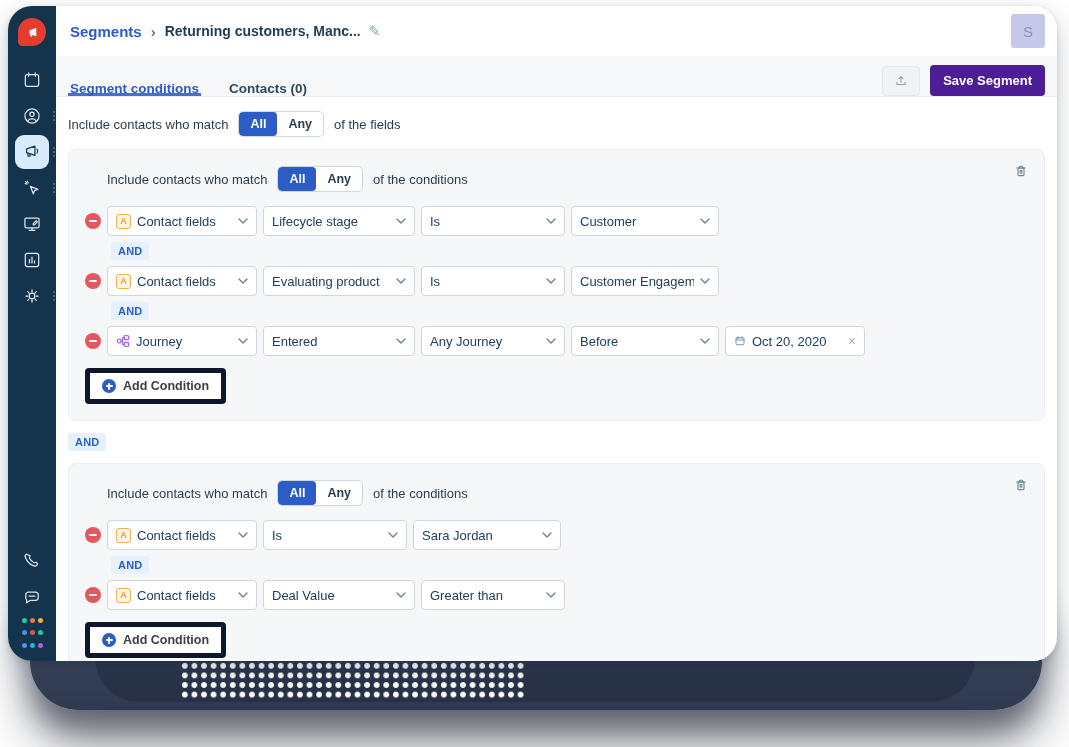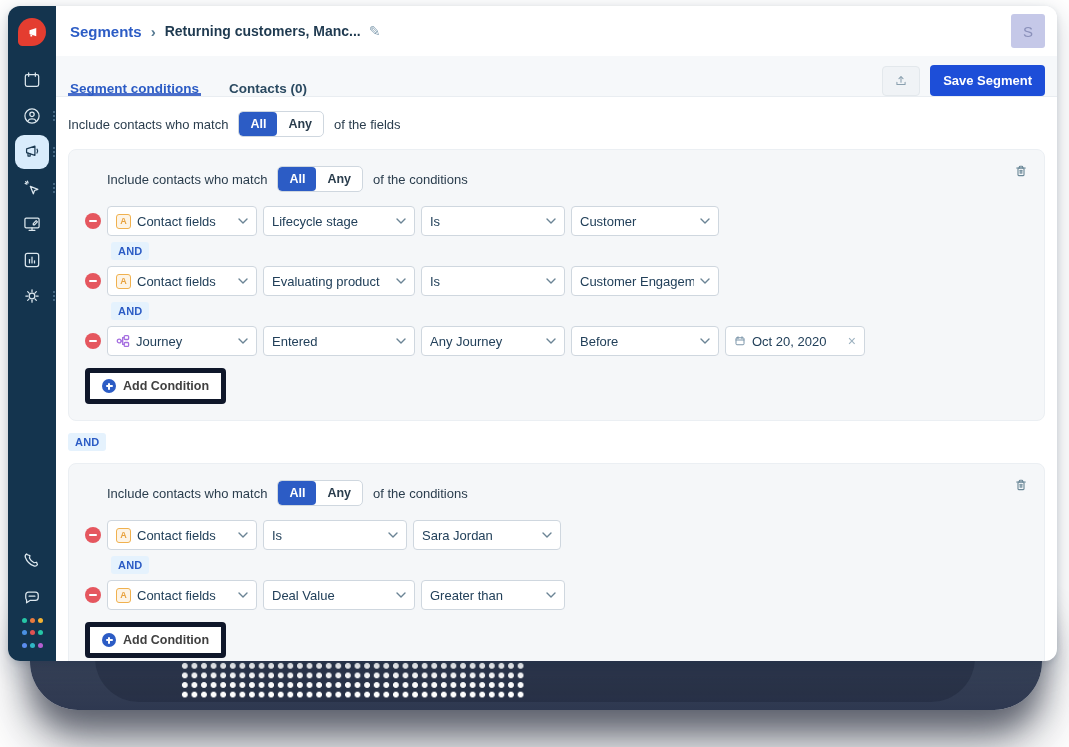--- a/index.html
+++ b/index.html
@@ -13,21 +13,21 @@
     border-radius:22px 22px 48px 48px;
     background:linear-gradient(180deg,#515b6e 0%,#3a4459 55%,#2e3850 100%);
     box-shadow:0 20px 30px rgba(10,16,34,.5),0 38px 56px rgba(10,16,34,.33);}
   .deco-inner{position:absolute;left:95px;top:600px;width:880px;height:102px;z-index:0;
     border-radius:0 0 44px 44px;background:rgba(18,25,44,.28);}
   .deco-dots{position:absolute;left:180px;top:661px;width:345px;height:38px;z-index:1;
     background-image:radial-gradient(circle,#ffffff 2.7px,rgba(255,255,255,0) 3px);
     background-size:9.6px 9.6px;}
   
   .card{position:absolute;left:8px;top:6px;width:1049px;height:655px;z-index:2;
-    background:#fff;border-radius:12px;overflow:hidden;display:flex;
+    background:#fff;border-radius:24px;overflow:hidden;display:flex;
     box-shadow:0 8px 26px rgba(18,38,63,.22),0 2px 6px rgba(18,38,63,.12);}
   
   .sidebar{width:48px;flex-shrink:0;background:#14344e;display:flex;flex-direction:column;align-items:center}
   .logo{width:28px;height:28px;margin:12px 0 16px;background:#e43d30;border-radius:50% 50% 50% 16%;
     display:flex;align-items:center;justify-content:center;cursor:pointer}
   .nav-item{width:48px;height:36px;display:flex;align-items:center;justify-content:center;position:relative;cursor:pointer}
   .ibox{width:34px;height:34px;border-radius:9px;display:flex;align-items:center;justify-content:center}
   .nav-item.active .ibox{background:#d9ecfc}
   .kebab{position:absolute;right:1px;top:50%;transform:translateY(-50%);display:flex;flex-direction:column;gap:2px}
   .kebab i{width:2px;height:2px;border-radius:50%;background:#547794;display:block}
@@ -43,21 +43,21 @@
   .bc-cur{color:#1f3a50;font-weight:700;font-size:14px}
   .bc-edit{color:#86a0b2;margin-left:8px;font-size:14px;cursor:pointer}
   .avatar{margin-left:auto;width:34px;height:34px;background:#c5c8e8;border-radius:3px;
     display:flex;align-items:center;justify-content:center;color:#8a90ba;font-size:15px;cursor:pointer}
   .tabbar{height:40px;background:#f6f8fa;border-bottom:1px solid #e9edf1;display:flex;align-items:flex-end;padding:0 12px}
   .tab{display:flex;align-items:center;padding:0 2px;margin-right:26px;font-size:13.5px;font-weight:700;color:#2b4a61;cursor:pointer}
   .tab.active{color:#2c5cc5;box-shadow:inset 0 -3px 0 #4a6ecb}
   .tab-actions{margin-left:auto;display:flex;align-items:center;gap:10px}
   .icon-btn{width:38px;height:30px;border:1px solid #e3e8ec;background:#f0f3f6;border-radius:4px;
     display:flex;align-items:center;justify-content:center;cursor:pointer;padding:0}
-  .btn-navy{background:#1d4ed8;color:#fff;font-weight:700;font-size:13px;border:none;border-radius:4px;
+  .btn-navy{background:#4c1d95;color:#fff;font-weight:700;font-size:13px;border:none;border-radius:4px;
     padding:8px 13px;cursor:pointer;font-family:inherit}
   .content{flex:1;padding:0 12px;overflow:hidden}
   .match-row{display:flex;align-items:center;gap:10px;margin:14px 0 12px;font-size:13px;color:#2a3d4d}
   .toggle{display:flex;border:1px solid #cfd7df;border-radius:5px;background:#fff;overflow:hidden}
   .tg{padding:5px 11px;font-size:12.5px;font-weight:700;color:#2a3d4d;cursor:pointer}
   .tg.active{background:#2c5cc5;color:#fff;border-radius:4px}
   
   .group{position:relative;background:#f5f7f9;border:1px solid #ebeff3;border-radius:8px;padding:14px 16px 16px}
   .group-head{display:flex;align-items:center;gap:10px;margin:2px 0 14px 22px;font-size:13px;color:#2a3d4d}
   .trash{position:absolute;top:13px;right:15px;cursor:pointer;background:none;border:none;padding:0}

